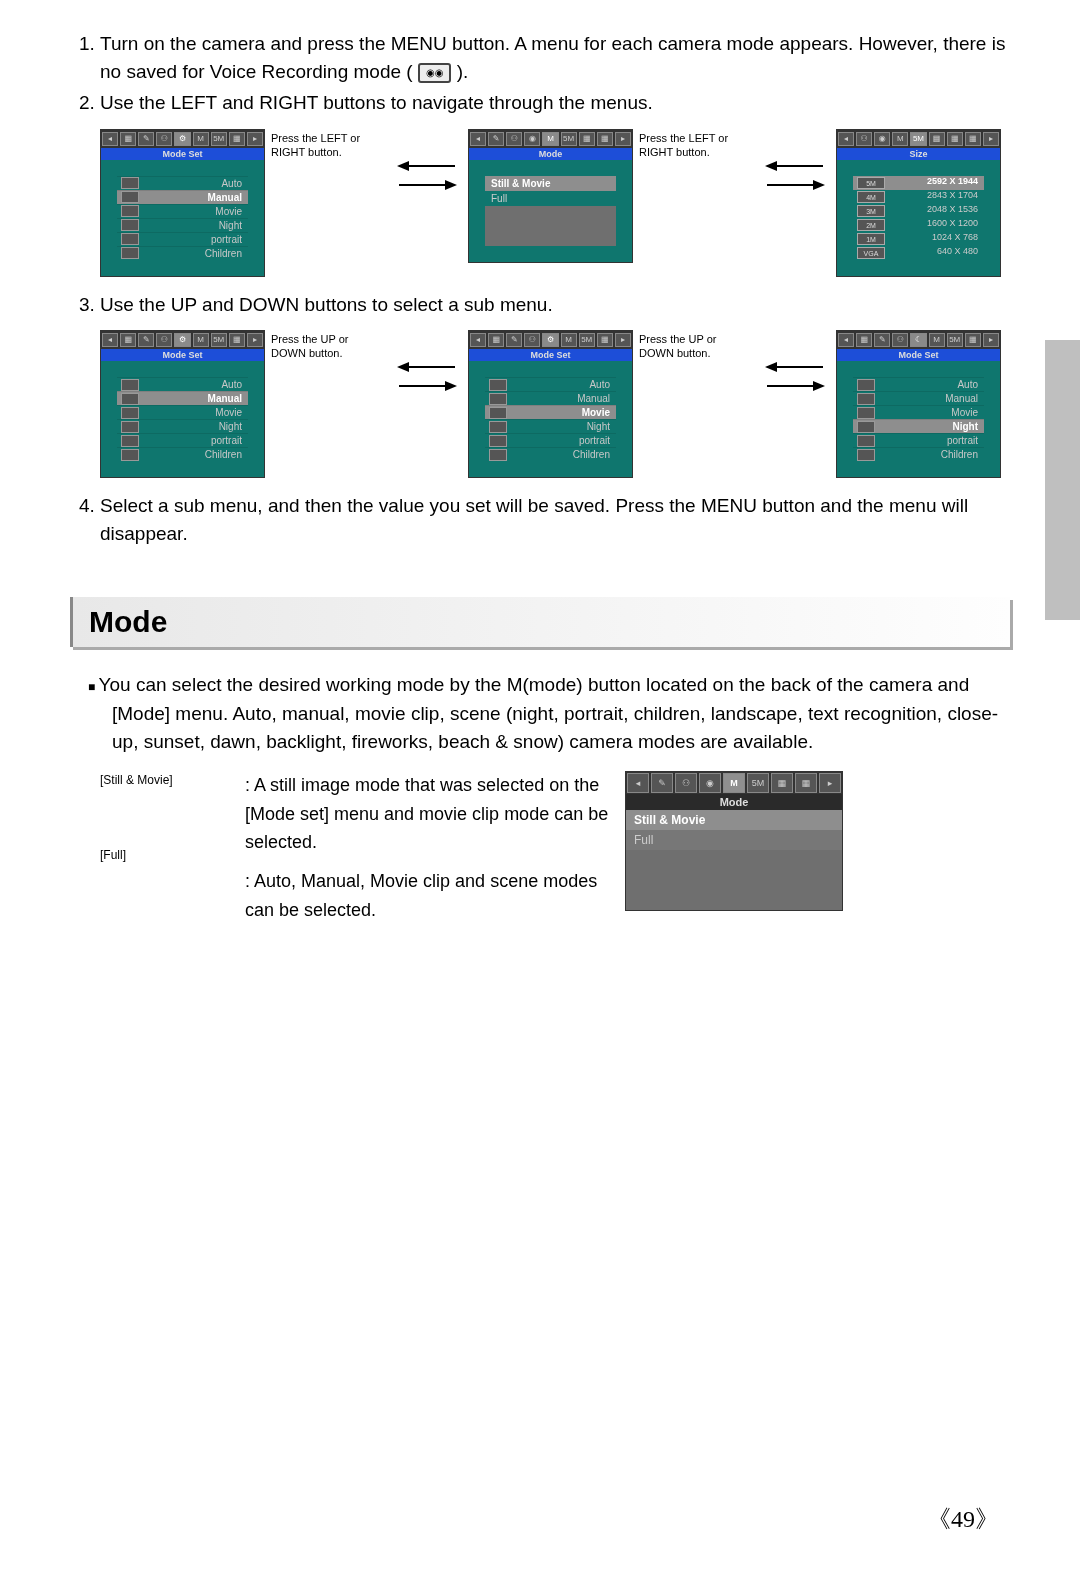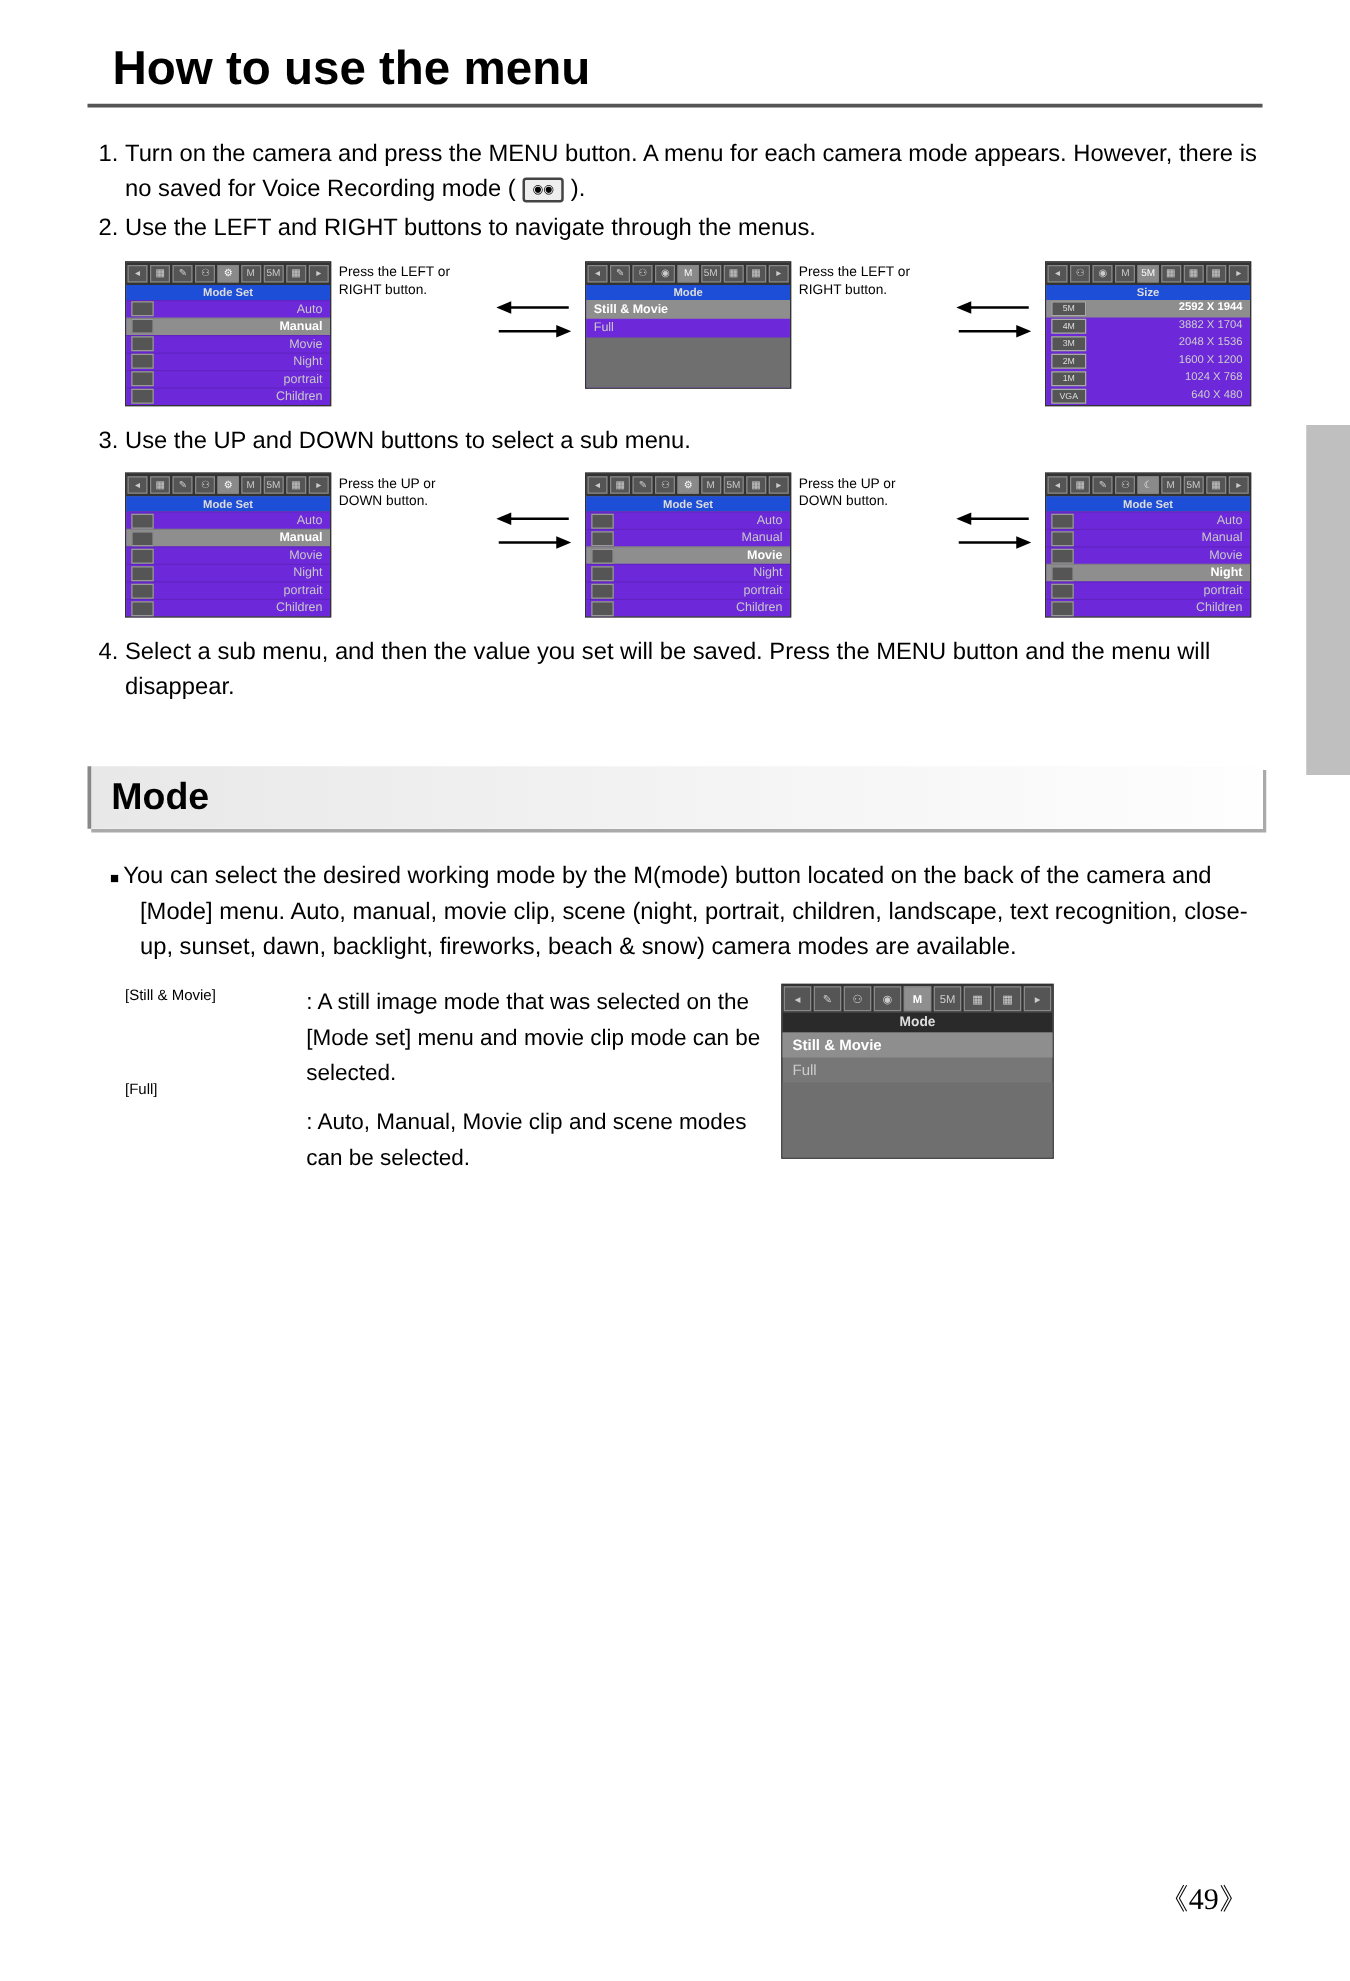--- a/index.html
+++ b/index.html
@@ -94,22 +94,22 @@
   .shot .tabbar .tab.active { background:#8a8a8a; color:#fff; }
   .shot .caption {
     background: #1d4ed8;
     text-align: center;
     font-size: 9px;
     padding: 1px 0;
     color:#ddd;
     font-weight:bold;
   }
   .shot .body {
-    background: #6d28d9;
-    padding: 0;
+    background: #0f766e;
+    padding: 16px;
   }
   .shot .row {
     display:flex;
     align-items:center;
     height: 14px;
     border-top:1px solid rgba(0,0,0,0.1);
   }
   .shot .row .ico {
     width: 18px;
     height: 12px;
@@ -193,21 +193,20 @@
     font-size: 24px;
     font-family: Liberation Serif, serif;
   }
 </style>
 </head>
 <body>
 
 <div class="side-tab"></div>
 
 <div class="page">
-  <div class="title">How to use the menu</div>
 
   <ol class="instructions">
     <li>
       <span>Turn on the camera and press the MENU button. A menu for each camera mode appears. However, there is no saved for Voice Recording mode (</span>
       <span class="inline-icon">◉◉</span>
       <span>).</span>
     </li>
     <li>Use the LEFT and RIGHT buttons to navigate through the menus.</li>
   </ol>
 
@@ -311,21 +310,21 @@
           <div class="tab">▸</div>
       </div>
       <div class="caption">Size</div>
       <div class="body">
         <div class="srow sel">
             <div class="badge">5M</div>
             <div class="val">2592 X 1944</div>
           </div>
         <div class="srow">
             <div class="badge">4M</div>
-            <div class="val">3882 X 1704</div>
+            <div class="val">2843 X 1704</div>
           </div>
         <div class="srow">
             <div class="badge">3M</div>
             <div class="val">2048 X 1536</div>
           </div>
         <div class="srow">
             <div class="badge">2M</div>
             <div class="val">1600 X 1200</div>
           </div>
         <div class="srow">

